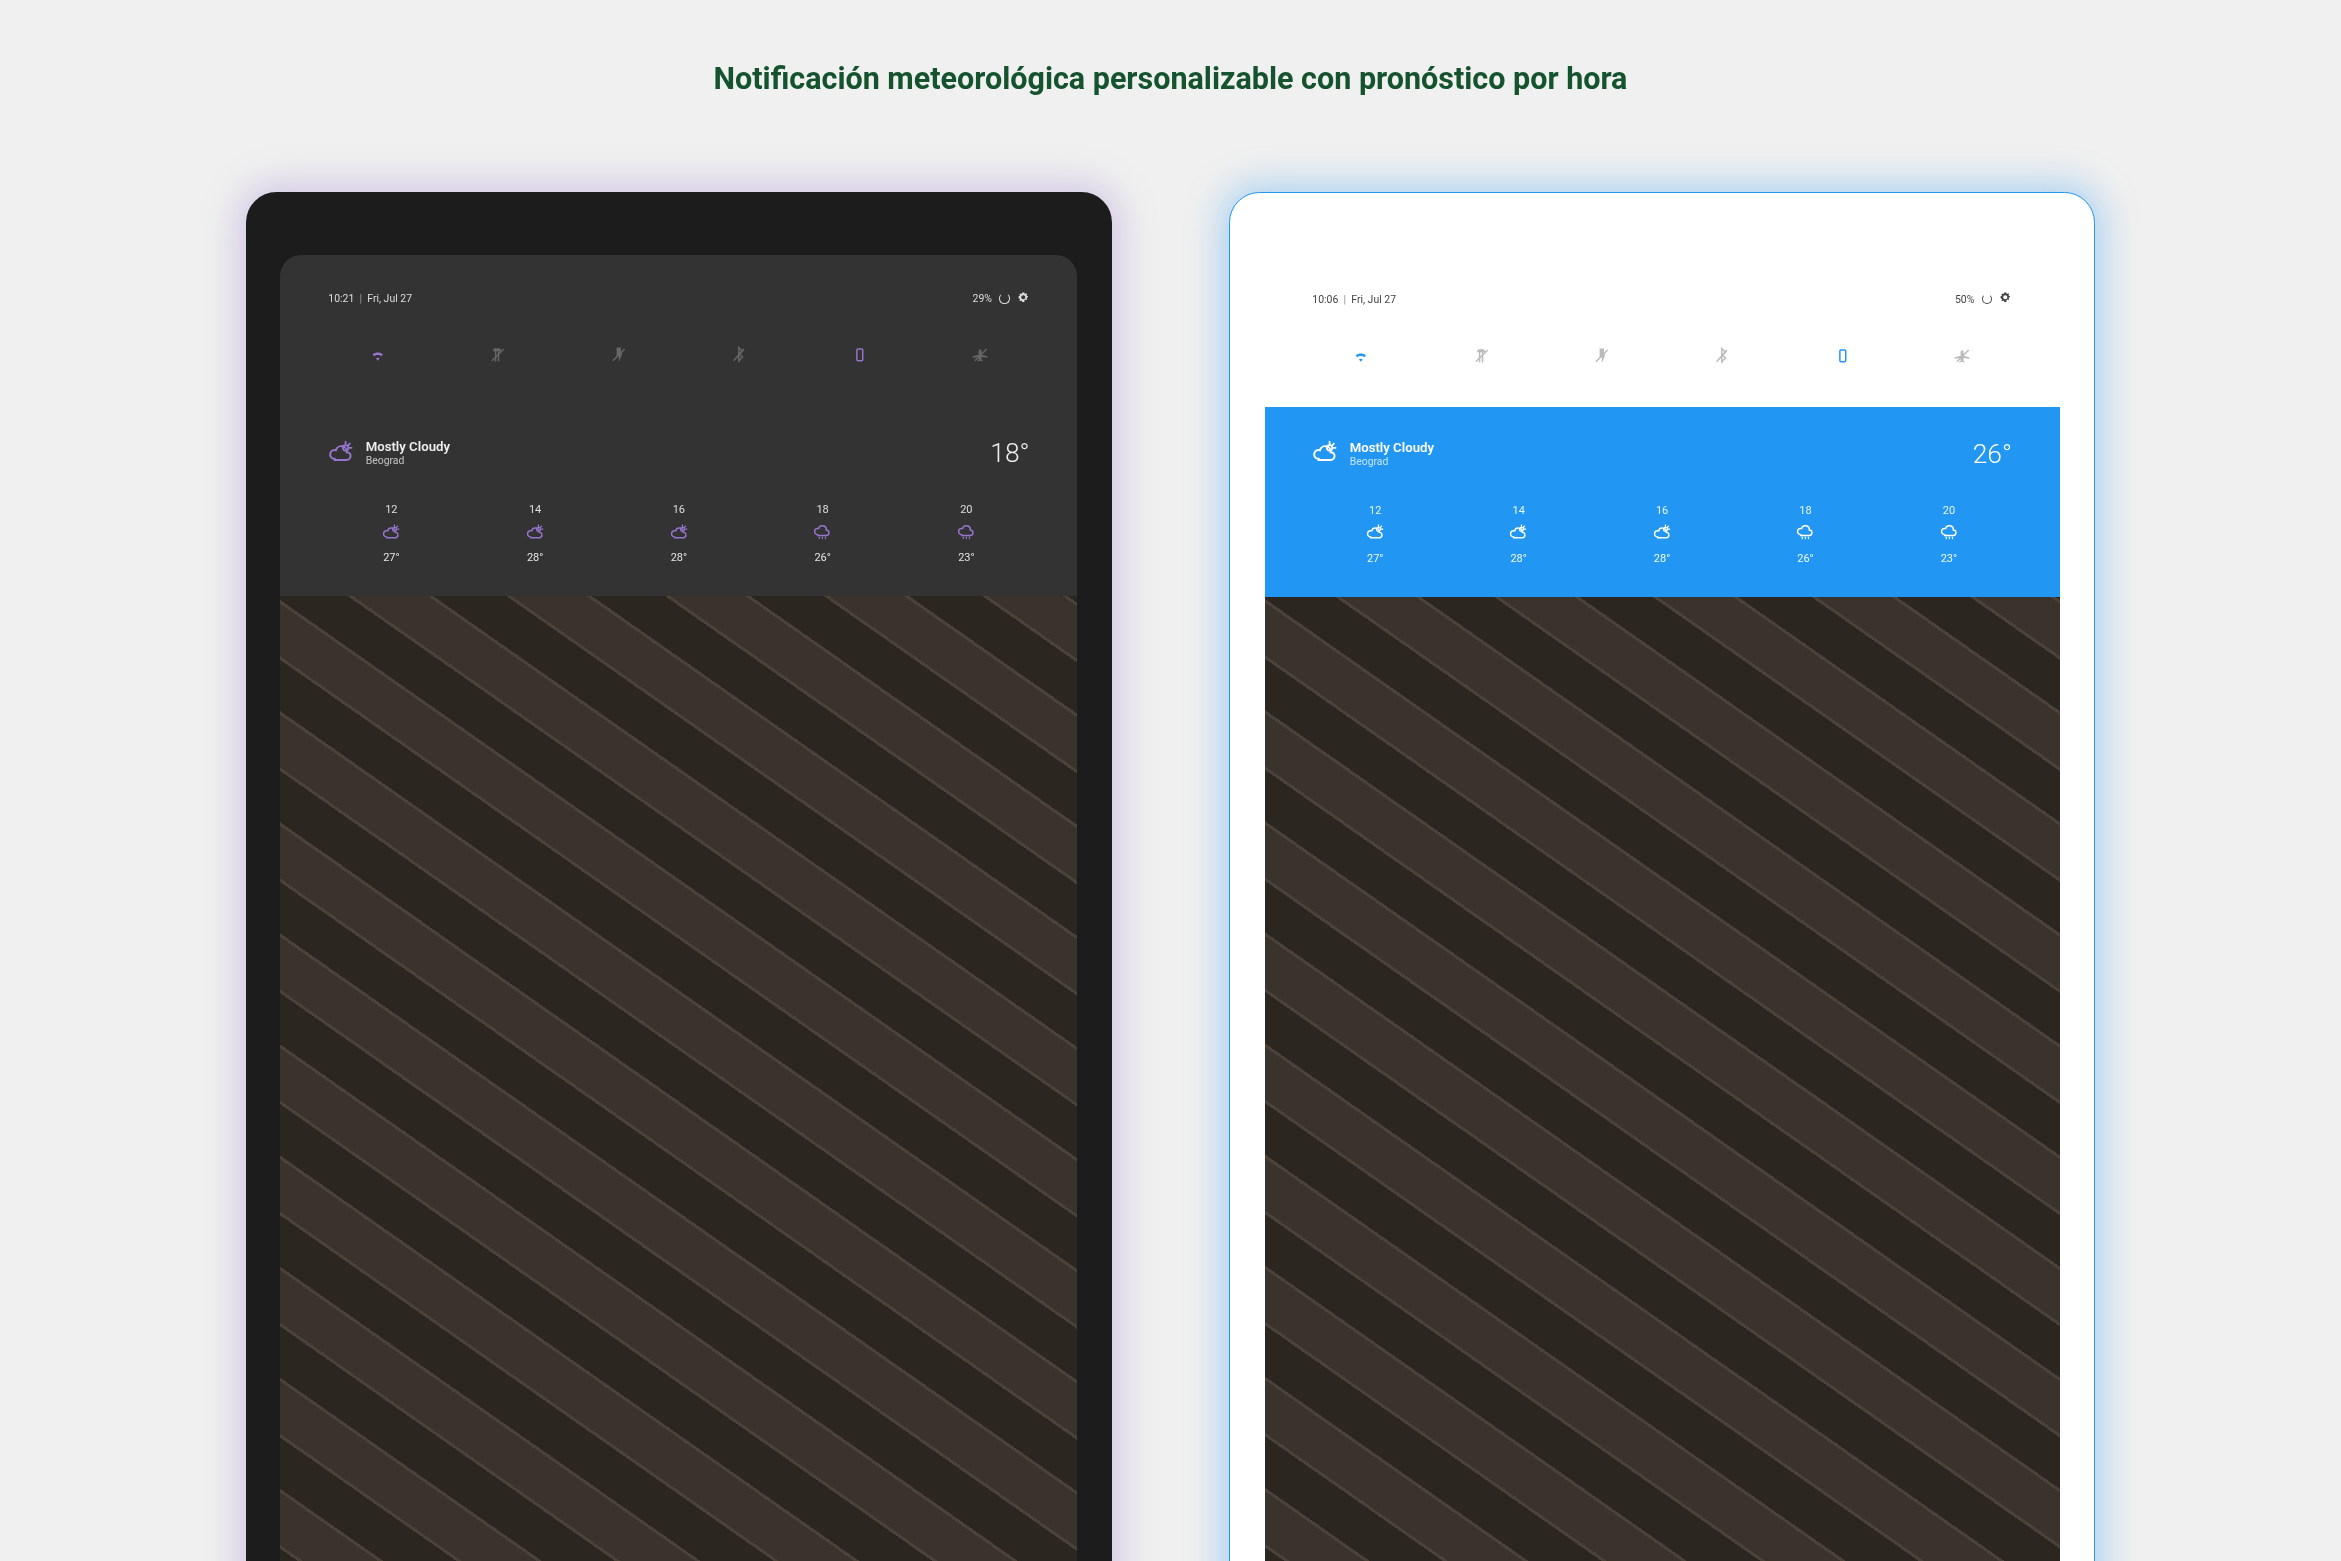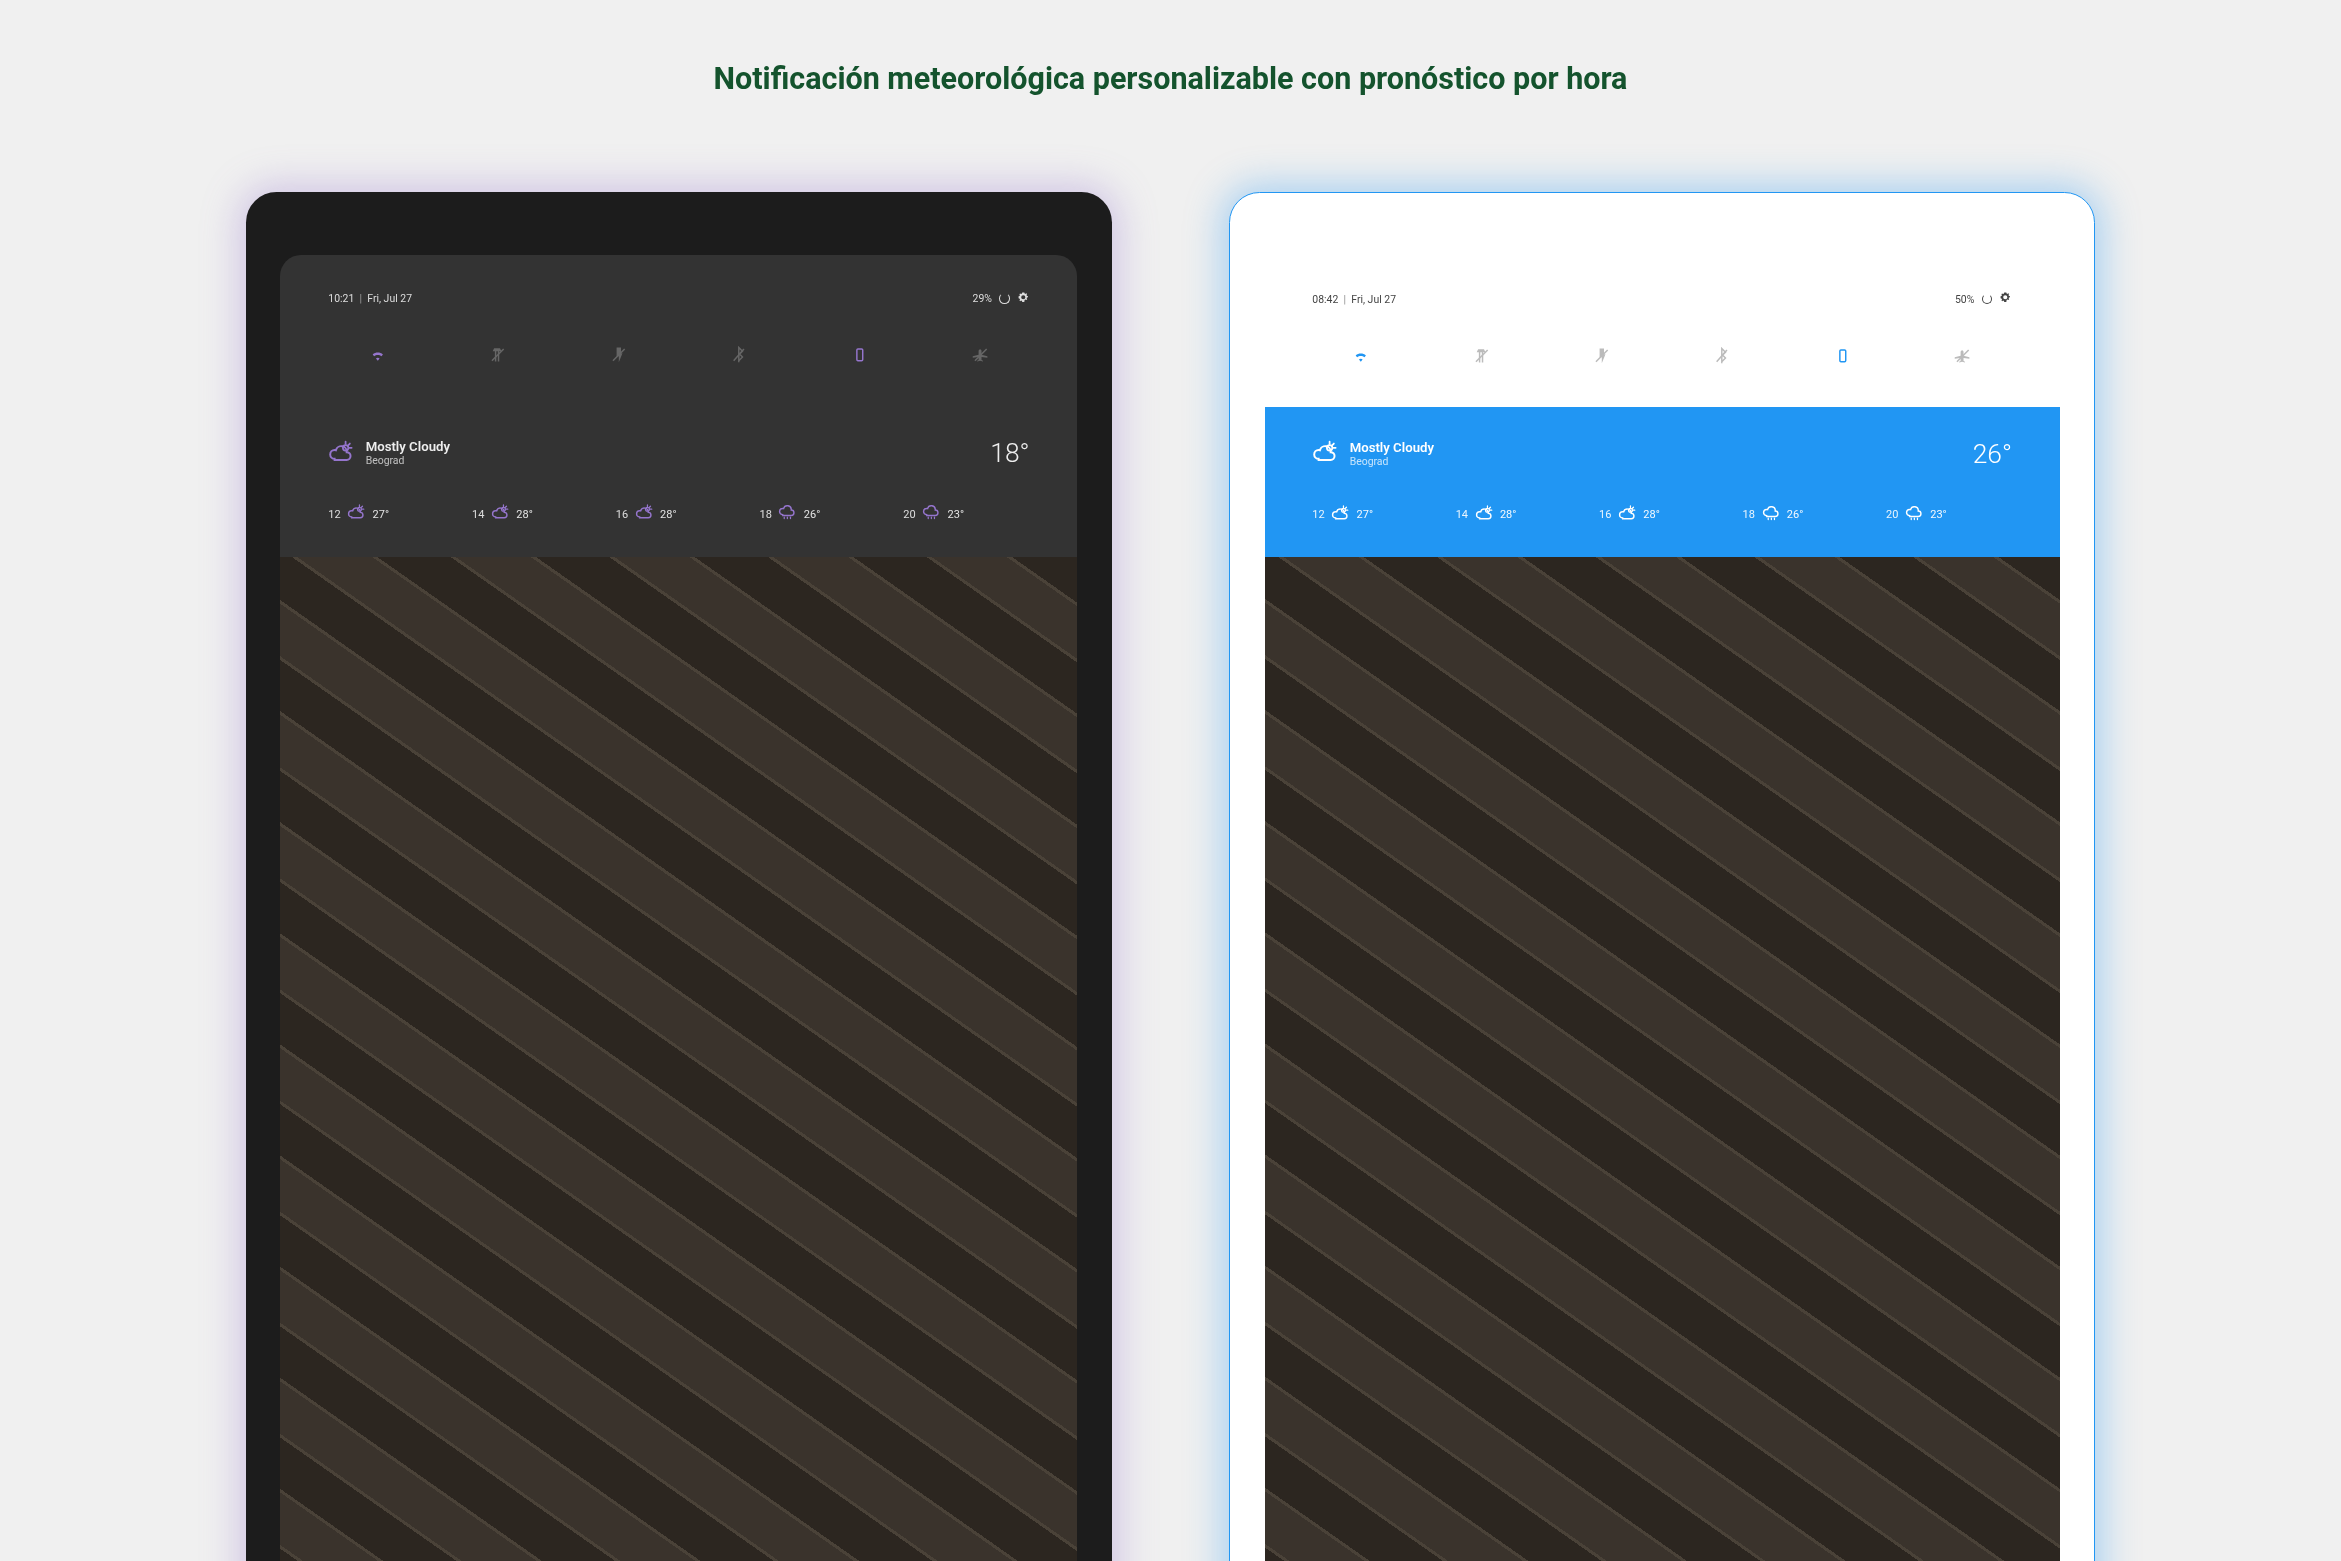--- a/index.html
+++ b/index.html
@@ -134,21 +134,21 @@
   .wn-location { font-size: 0.95em; opacity: 0.75; }
   .wn-temp { font-size: 2.4em; font-weight: 300; }
 
   .wn-hourly {
     display: flex;
     justify-content: space-between;
     margin-top: 5%;
   }
   .wn-hour {
     display: flex;
-    flex-direction: row;
+    flex-direction: column;
     align-items: center;
     gap: 0.6em;
     width: 18%;
     font-size: 1em;
   }
   .wn-hour .h-icon svg { width: 1.7em; height: 1.7em; }
   .phone.dark .wn-hour .h-icon { color: var(--accent-purple); }
   .phone.light .wn-hour .h-icon { color: #fff; }
   .wn-hour .h-time { opacity: 0.9; }
   .wn-hour .h-temp { opacity: 0.95; }
@@ -335,21 +335,21 @@
       </div>
     </div>
 
     <div class="phone light">
       <div class="side-btn side-left"></div>
       <div class="side-btn side-right-a"></div>
       <div class="side-btn side-right-b"></div>
       <div class="phone-inner">
         <div class="status-bar">
           <div class="status-left">
-            <span>08:42</span>
+            <span>10:06</span>
             <span class="sep">|</span>
             <span>Fri, Jul 27</span>
           </div>
           <div class="status-right">
             <span>50%</span>
             <span class="spinner"></span>
             <span class="gear-icon"><svg viewBox="0 0 24 24">
                   <use href="#ic-gear"></use>
                 </svg></span>
           </div>

